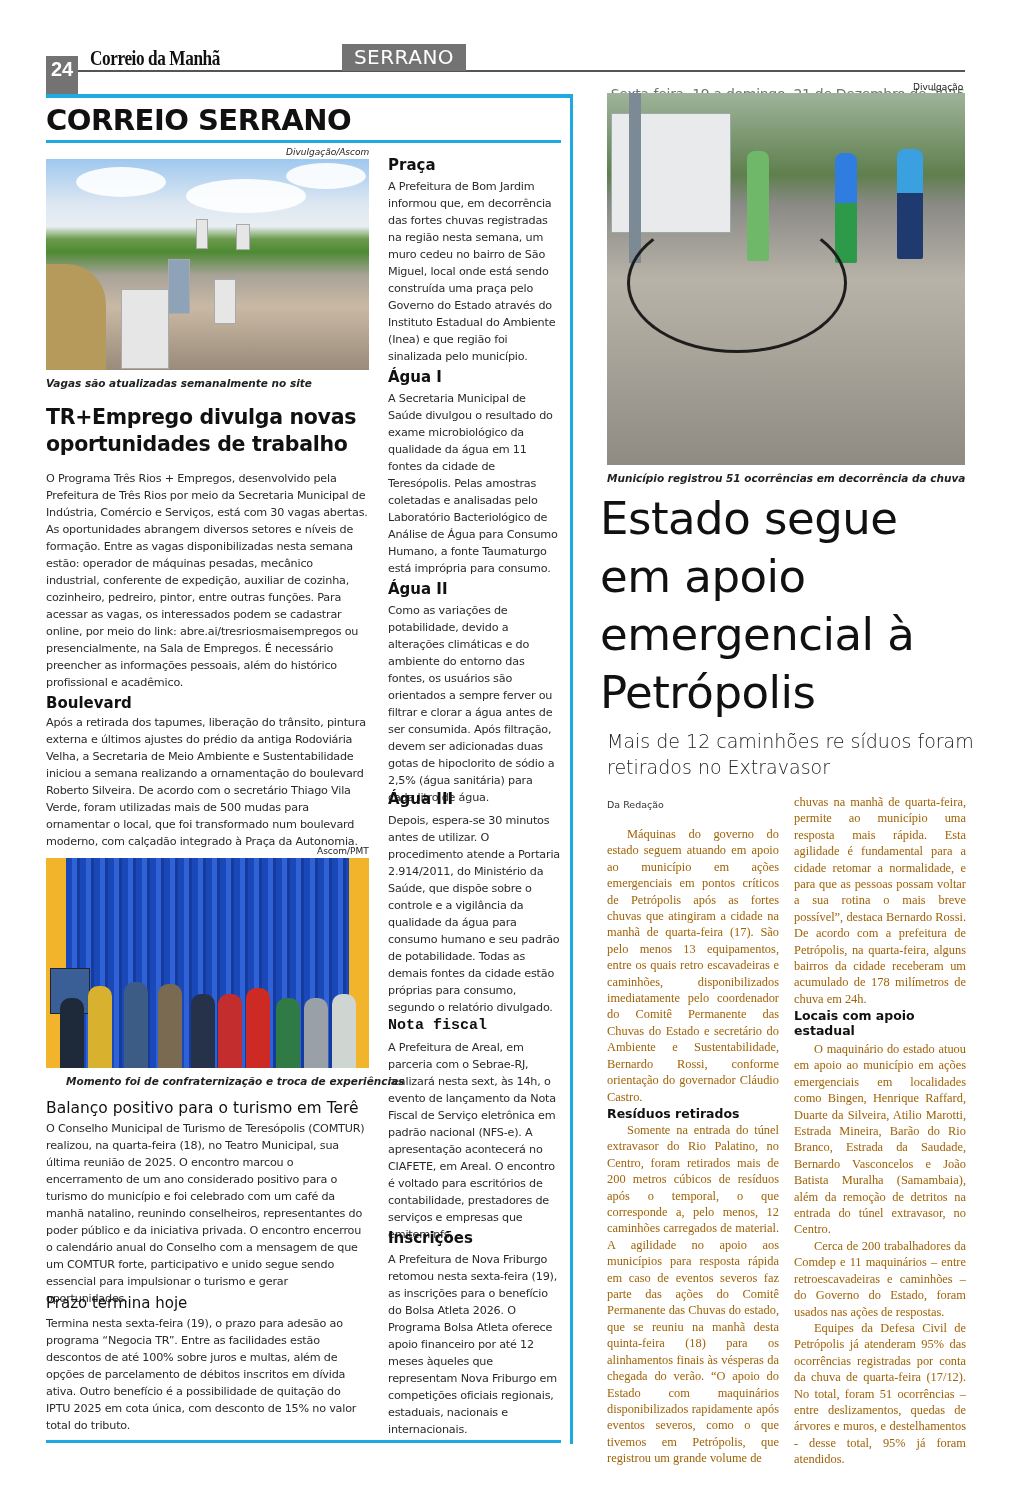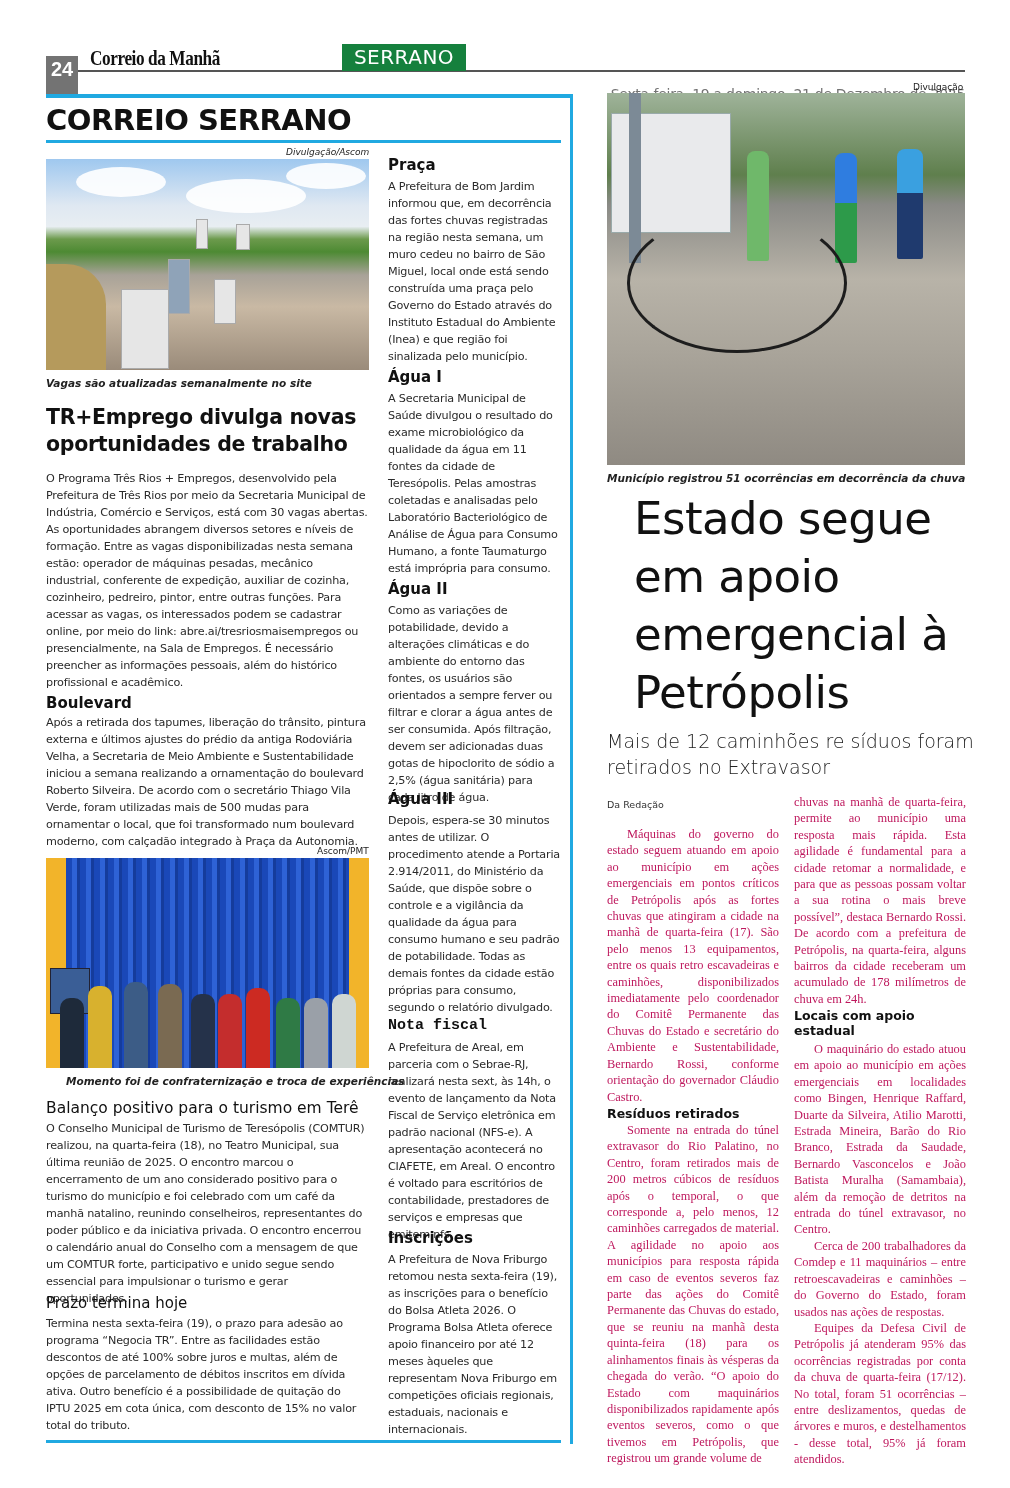--- a/index.html
+++ b/index.html
@@ -3,21 +3,21 @@
 <meta charset="utf-8">
 <style>
   * { box-sizing: border-box; margin: 0; padding: 0; }
   html, body { width: 1010px; height: 1488px; background: #ffffff; overflow: hidden; }
   body { position: relative; font-family: "Liberation Sans", sans-serif; color: #1a1a1a; }
 
   
   .masthead { position: absolute; left: 46px; top: 44px; width: 919px; height: 28px; border-bottom: 2px solid #555; }
   .page-num { position: absolute; left: 0; top: 0; width: 32px; height: 40px; background: #737373; color: #fff; font: bold 20px "Liberation Sans", sans-serif; text-align: center; line-height: 27px; margin-top: 12px; }
   .paper-name { position: absolute; left: 44px; top: 2px; font: bold 21px "Liberation Serif", serif; letter-spacing: -0.5px; transform: scaleX(0.82); transform-origin: left; color: #111; }
-  .section-tag { position: absolute; left: 296px; top: 0; width: 124px; height: 27px; background: #15803d; color: #fff; font: 20px "DejaVu Sans", sans-serif; text-align: center; line-height: 27px; letter-spacing: 0.5px; }
+  .section-tag { position: absolute; left: 296px; top: 0; width: 124px; height: 27px; background: #737373; color: #fff; font: 20px "DejaVu Sans", sans-serif; text-align: center; line-height: 27px; letter-spacing: 0.5px; }
   .issue-date { position: absolute; right: 0; top: 6px; font: 14px "DejaVu Sans", sans-serif; color: #737373; letter-spacing: -0.3px; margin-top: 36px; }
 
   
   .serrano-box { position: absolute; left: 46px; top: 94px; width: 527px; height: 1350px; border-top: 4px solid #20a9e1; border-right: 3px solid #20a9e1; }
   .serrano-title { position: absolute; left: 46px; top: 103px; font: bold 29px "DejaVu Sans", sans-serif; letter-spacing: -0.5px; color: #111; }
   .serrano-rule { position: absolute; left: 46px; top: 140px; width: 515px; height: 3px; background: #20a9e1; }
   .credit { position: absolute; font: 9px "DejaVu Sans", sans-serif; color: #222; }
   .caption { position: absolute; font: italic bold 10.5px "DejaVu Sans", sans-serif; color: #222; }
 
   .photo { position: absolute; overflow: hidden; }
@@ -40,24 +40,24 @@
 
   .headline { position: absolute; font-family: "DejaVu Sans", sans-serif; color: #111; }
   .h-tr { left: 46px; top: 404px; width: 330px; font-size: 20.5px; line-height: 27px; letter-spacing: -0.3px; }
   .sub-h { position: absolute; left: 46px; font: bold 15px "DejaVu Sans", sans-serif; color: #111; text-align: center; }
   .body-sans { position: absolute; font: 11.2px "DejaVu Sans", sans-serif; line-height: 17px; color: #2a2a2a; letter-spacing: -0.2px; }
 
   .col-mid-h { position: absolute; left: 388px; font: 15px "DejaVu Sans", sans-serif; font-weight: bold; color: #111; }
   .bottom-rule { position: absolute; height: 3px; background: #20a9e1; }
 
   
-  .main-headline { left: 634px; top: 490px; width: 370px; font-size: 45px; line-height: 58px; font-weight: 500; letter-spacing: -0.5px; }
+  .main-headline { left: 600px; top: 490px; width: 370px; font-size: 45px; line-height: 58px; font-weight: 500; letter-spacing: -0.5px; }
   .main-deck { left: 607px; top: 728px; width: 370px; font-size: 19px; line-height: 26px; color: #222; font-weight: 300; }
   .byline { position: absolute; left: 607px; top: 799px; font: 9.5px "DejaVu Sans", sans-serif; color: #333; }
-  .body-serif { position: absolute; font: 12.4px "Liberation Serif", serif; line-height: 16.4px; color: #be185d; text-align: justify; }
+  .body-serif { position: absolute; font: 12.4px "Liberation Serif", serif; line-height: 16.4px; color: #a16207; text-align: justify; }
   .body-serif p { text-indent: 20px; }
   .serif-h { position: absolute; font: bold 12.5px "DejaVu Sans", sans-serif; color: #111; line-height: 15px; }
 </style>
 </head>
 <body>
 
 <header class="masthead">
   <div class="page-num">24</div>
   <div class="paper-name">Correio da Manhã</div>
   <div class="section-tag">SERRANO</div>

